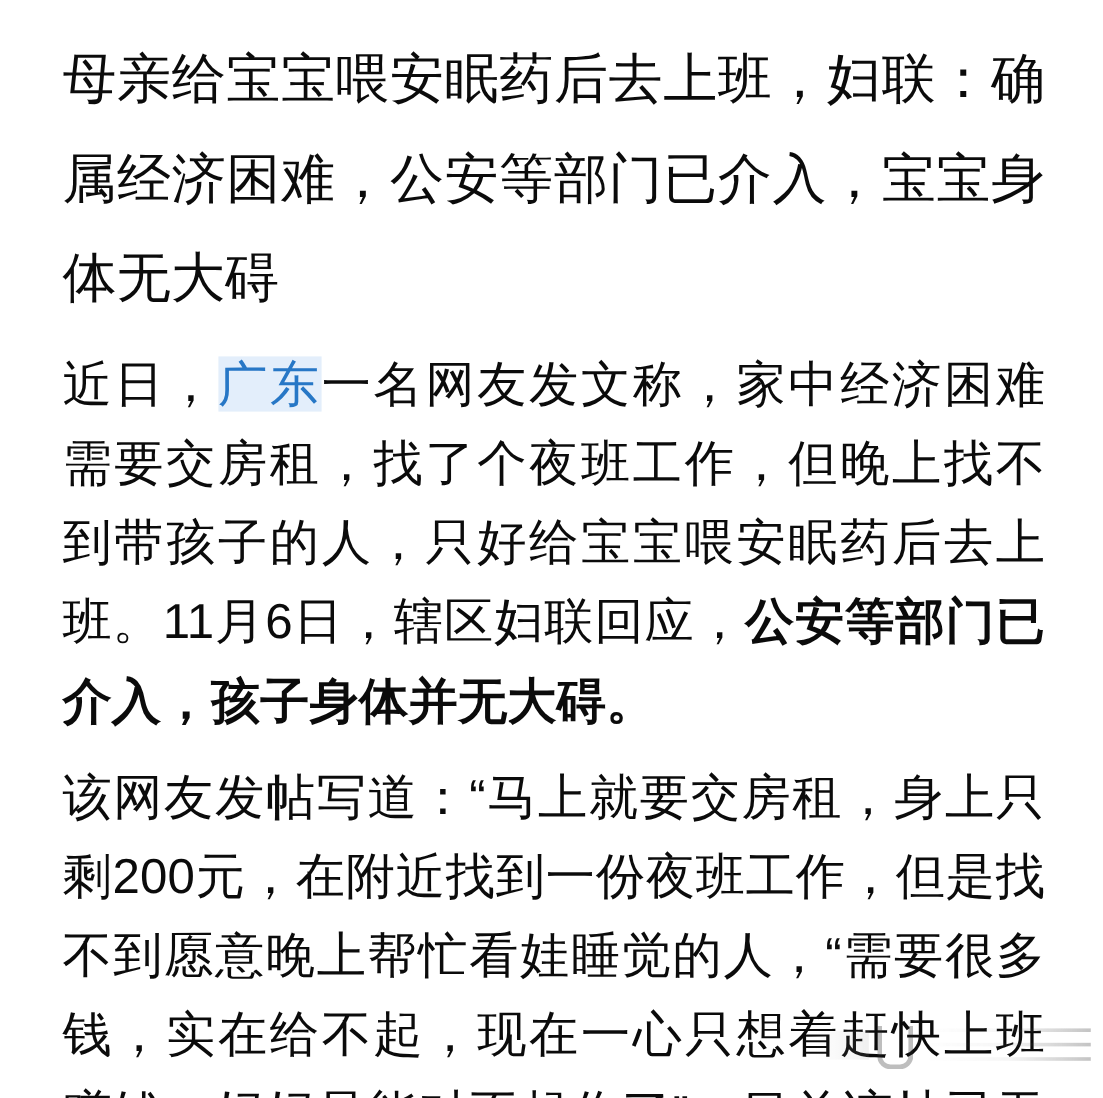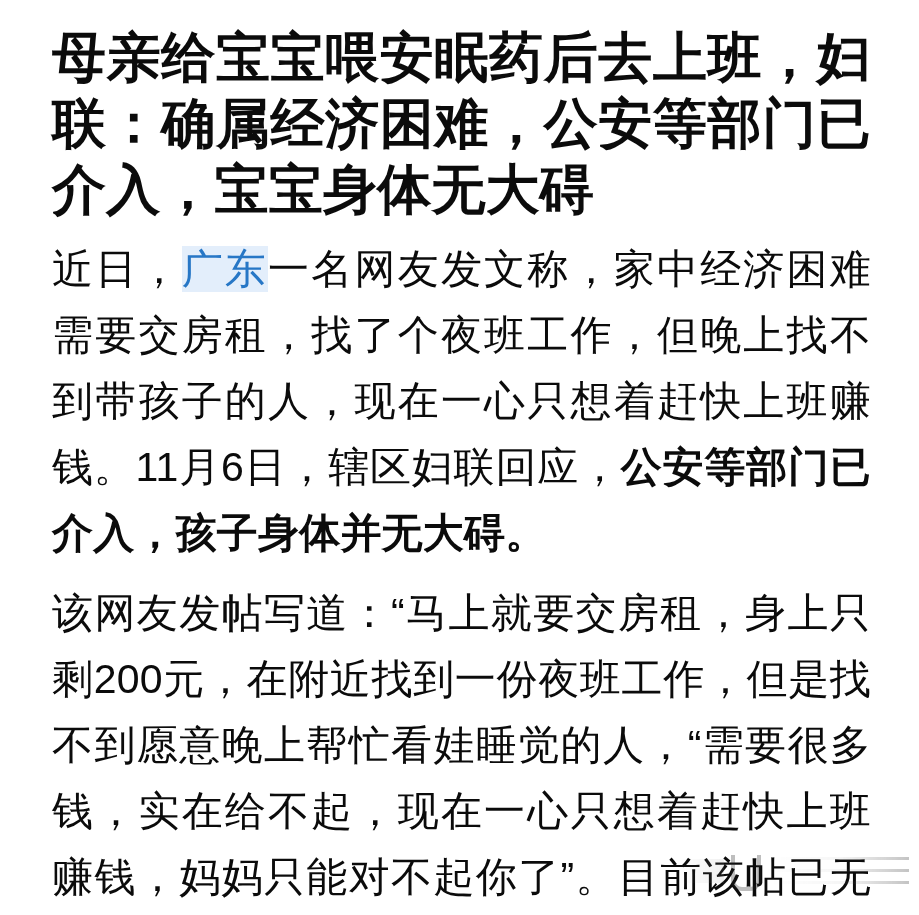--- a/index.html
+++ b/index.html
@@ -19,23 +19,23 @@
     width: 919px;
     padding: 24px 48px 30px 52px;
     color: var(--text, #0b0b0b);
     font-size: 41px;
     line-height: 66px;
     letter-spacing: 0.2px;
     text-align: justify;
   }
   .title {
     margin: 0 0 14px 0;
-    font-size: 54px;
-    line-height: 66px;
-    font-weight: 700;
+    font-size: 45px;
+    line-height: 83px;
+    font-weight: 400;
     color: var(--text, #0b0b0b);
   }
   .para {
     margin: 0 0 14px 0;
     font-weight: 400;
   }
   .para:last-of-type { margin-bottom: 0; }
   .loc-link {
     color: var(--link, #2777c6);
     background: var(--link-bg, #e3eefb);
@@ -80,21 +80,21 @@
     background: linear-gradient(to right, transparent, rgba(150,150,150,0.25));
   }
 </style>
 </head>
 <body style="background: rgb(255, 255, 255);">
 
 <div class="page">
 
   <h1 class="title">母亲给宝宝喂安眠药后去上班，妇联：确属经济困难，公安等部门已介入，宝宝身体无大碍</h1>
 
-  <p class="para"><span>近日，</span><a class="loc-link">广东</a><span>一名网友发文称，家中经济困难需要交房租，找了个夜班工作，但晚上找不到带孩子的人，现在一心只想着赶快上班赚钱。11月6日，辖区妇联回应，</span><span class="emphasis">公安等部门已介入，孩子身体并无大碍。</span></p>
+  <p class="para"><span>近日，</span><a class="loc-link">广东</a><span>一名网友发文称，家中经济困难需要交房租，找了个夜班工作，但晚上找不到带孩子的人，只好给宝宝喂安眠药后去上班。11月6日，辖区妇联回应，</span><span class="emphasis">公安等部门已介入，孩子身体并无大碍。</span></p>
 
   <p class="para">该网友发帖写道：“马上就要交房租，身上只剩200元，在附近找到一份夜班工作，但是找不到愿意晚上帮忙看娃睡觉的人，“需要很多钱，实在给不起，现在一心只想着赶快上班赚钱，妈妈只能对不起你了”。目前该帖已无法显示。</p>
 
 </div>
 
 <div class="watermark">
   <div class="wm-smudge"></div>
   <div class="wm-u"></div>
   <div class="wm-line l1"></div>
   <div class="wm-line l2"></div>

